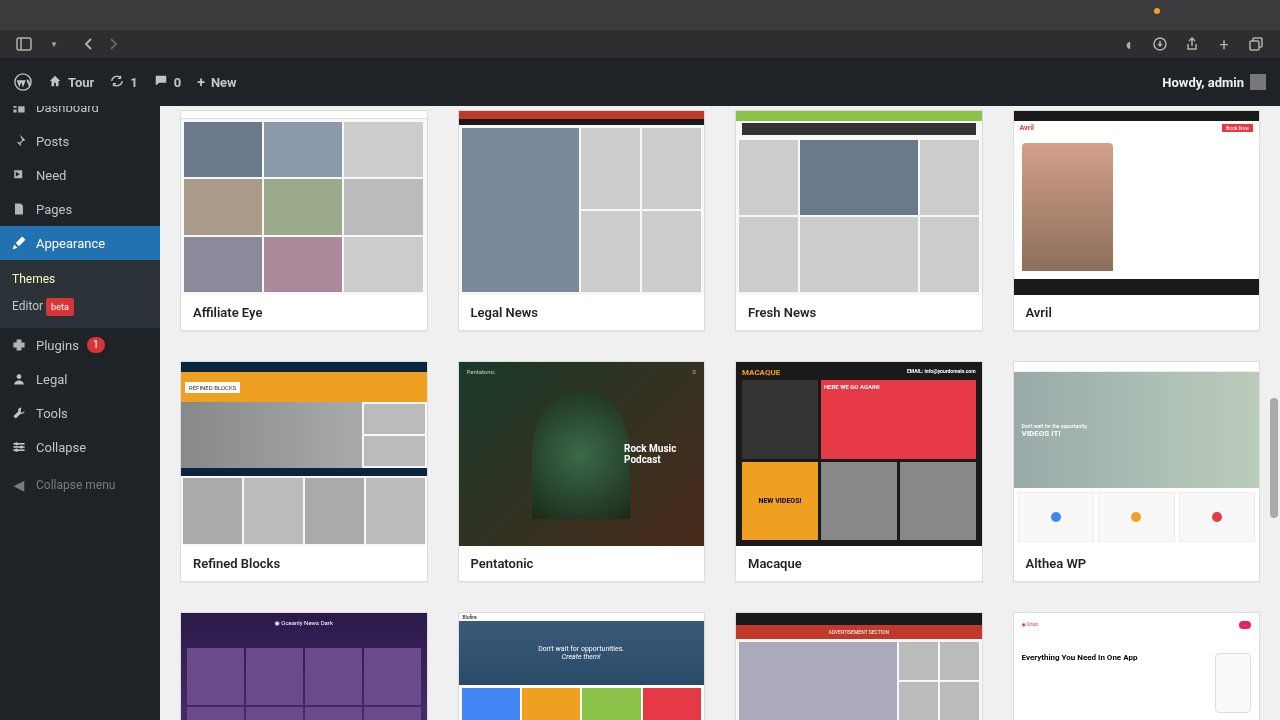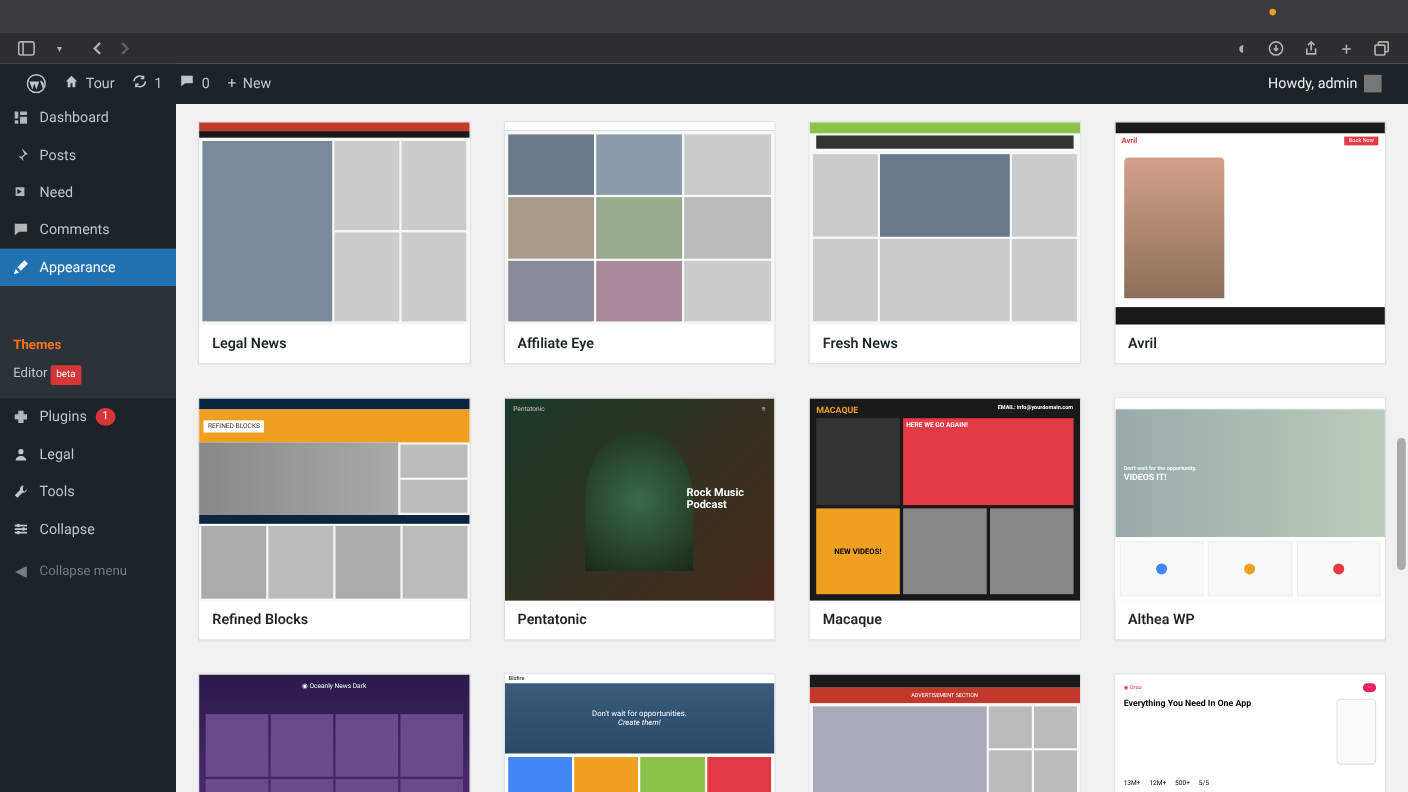--- a/index.html
+++ b/index.html
@@ -9,33 +9,33 @@
 .browser-dot { position: absolute; top: 8px; right: 120px; width: 6px; height: 6px; border-radius: 50%; background: #f0a020; }
 .browser-toolbar { height: 28px; background: #2e2e30; display: flex; align-items: center; padding: 0 14px; gap: 10px; }
 .tb-btn { width: 20px; height: 20px; display: flex; align-items: center; justify-content: center; color: #b0b0b0; }
 .tb-nav { display: flex; gap: 6px; margin-left: 4px; }
 .url-bar { flex: 1; background: #3c3c3e; border-radius: 6px; height: 22px; display: flex; align-items: center; justify-content: center; color: #ccc; font-size: 12px; margin: 0 60px; position: relative; }
 .url-reload { position: absolute; right: 8px; color: #b0b0b0; font-size: 12px; }
 .tb-right { display: flex; gap: 12px; }
 
 .viewport { height: 662px; display: flex; background: #fff; position: relative; }
 
-.wp-adminbar { position: absolute; top: 0; left: 0; right: 0; height: 36px; background: #1d2327; color: #f0f0f1; display: flex; align-items: center; padding: 0 24px; font-size: 13px; z-index: 100; }
+.wp-adminbar { position: absolute; top: 0; left: 0; right: 0; height: 48px; background: #1d2327; color: #f0f0f1; display: flex; align-items: center; padding: 0 14px; font-size: 13px; z-index: 100; font-weight: bold; }
 .wp-adminbar .ab-item { display: flex; align-items: center; gap: 6px; margin-right: 16px; color: #c3c4c7; }
 .wp-adminbar .ab-right { margin-left: auto; display: flex; align-items: center; gap: 6px; }
 .wp-avatar { width: 16px; height: 16px; background: #777; display: inline-block; }
 
 .wp-sidebar { width: 100px; background: #1d2327; height: 100%; padding-top: 32px; color: #f0f0f1; font-size: 13px; }
 .wp-sidebar.wide { width: 160px; }
 .menu-item { display: flex; align-items: center; gap: 8px; padding: 8px 10px; color: #c3c4c7; cursor: pointer; }
 .menu-item.active { background: #2271b1; color: #fff; }
 .menu-item .mi-icon { width: 18px; height: 18px; display: flex; align-items: center; justify-content: center; font-size: 14px; }
 .submenu { background: #2c3338; padding: 6px 0; }
 .submenu-item { padding: 6px 12px; font-size: 12px; color: #c3c4c7; }
-.submenu-item.current { color: #f97316; font-weight: 700; margin-top: 34px; }
+.submenu-item.current { color: #fef9c3; font-weight: 400; }
 .badge { background: #d63638; color: #fff; border-radius: 9px; padding: 0 6px; font-size: 10px; min-width: 16px; text-align: center; display: inline-block; line-height: 16px; }
 .badge.editor { background: #d63638; font-size: 9px; padding: 1px 5px; border-radius: 2px; }
 
 .main { flex: 1; background: #f0f0f1; height: 100%; padding-top: 32px; overflow-y: auto; position: relative; }
 .theme-grid { display: grid; grid-template-columns: repeat(4, 1fr); gap: 30px; padding: 20px; }
 .theme-card { background: #fff; border: 1px solid #dcdcde; box-shadow: 0 1px 1px rgba(0,0,0,.04); cursor: pointer; }
 .theme-thumb { width: 100%; aspect-ratio: 4/3; background: #f6f7f7; position: relative; overflow: hidden; }
 .theme-name { padding: 10px 12px; font-size: 13px; font-weight: 600; color: #1d2327; }
 
 .scrollbar { position: absolute; right: 2px; top: 340px; width: 8px; height: 120px; background: #aaa; border-radius: 4px; }
@@ -218,24 +218,24 @@
       <span class="mi-icon">
           <svg width="16" height="16" viewBox="0 0 20 20" fill="currentColor">
             <path d="M4 4h10v10H4zM6 6v6l5-3z" opacity=".9"></path>
           </svg>
         </span>
       <span>Need</span>
     </div>
     <div class="menu-item">
       <span class="mi-icon">
           <svg width="16" height="16" viewBox="0 0 20 20" fill="currentColor">
-            <path d="M3 3h14v9H8l-5 4z" opacity=".9"></path>
-          </svg>
-        </span>
-      <span>Comments</span>
+            <path d="M5 3h7l3 3v11H5zM5 3v14" opacity=".9"></path>
+          </svg>
+        </span>
+      <span>Pages</span>
     </div>
     <div class="menu-item active">
       <span class="mi-icon">
           <svg width="16" height="16" viewBox="0 0 20 20" fill="currentColor">
             <path d="M14 2l4 4-8 8-4-4zM4 12l-2 6 6-2z"></path>
           </svg>
         </span>
       <span>Appearance</span>
     </div>
     <div class="submenu">
@@ -285,37 +285,20 @@
       <span>Collapse</span>
     </div>
     <div class="menu-item" style="margin-top:4px;color:#787c82;">
       <span class="mi-icon">◀</span>
       <span style="font-size:12px;">Collapse menu</span>
     </div>
   </div>
 
   <div class="main">
     <div class="theme-grid">
-
-      <div class="theme-card">
-        <div class="theme-thumb">
-          <div class="th">
-            <div class="bar" style="background:#c0392b;"></div>
-            <div class="bar" style="background:#1a1a1a;height:6px;"></div>
-            <div class="news-grid">
-              <div style="grid-row:1/3;background:#7a8a9a;"></div>
-              <div></div>
-                <div></div>
-                <div></div>
-                <div></div>
-            </div>
-          </div>
-        </div>
-        <div class="theme-name">Legal News</div>
-      </div>
 
       <div class="theme-card">
         <div class="theme-thumb">
           <div class="th">
             <div class="bar" style="background:#fff;border-bottom:1px solid #ddd;"></div>
             <div style="display:grid;grid-template-columns:2fr 1fr;gap:2px;flex:1;padding:3px;">
               <div style="display:grid;grid-template:1fr 1fr 1fr/1fr 1fr;gap:2px;">
                 <div style="background:#6a7a8a;"></div>
                   <div style="background:#8a9aaa;"></div>
                 <div style="background:#aa9a8a;"></div>
@@ -325,20 +308,37 @@
               </div>
               <div style="display:flex;flex-direction:column;gap:2px;">
                 <div style="flex:1;background:#ccc;"></div>
                   <div style="flex:1;background:#bbb;"></div>
                   <div style="flex:1;background:#ccc;"></div>
               </div>
             </div>
           </div>
         </div>
         <div class="theme-name">Affiliate Eye</div>
+      </div>
+
+      <div class="theme-card">
+        <div class="theme-thumb">
+          <div class="th">
+            <div class="bar" style="background:#c0392b;"></div>
+            <div class="bar" style="background:#1a1a1a;height:6px;"></div>
+            <div class="news-grid">
+              <div style="grid-row:1/3;background:#7a8a9a;"></div>
+              <div></div>
+                <div></div>
+                <div></div>
+                <div></div>
+            </div>
+          </div>
+        </div>
+        <div class="theme-name">Legal News</div>
       </div>
 
       <div class="theme-card">
         <div class="theme-thumb">
           <div class="th">
             <div class="fn-top"></div>
             <div class="fn-ad"></div>
             <div class="news-grid" style="grid-template-columns:1fr 2fr 1fr;">
               <div></div>
                 <div style="background:#6a7a8a;"></div>
@@ -509,21 +509,21 @@
         </div>
       </div>
 
       <div class="theme-card">
         <div class="theme-thumb" style="aspect-ratio:auto;height:110px;">
           <div class="oruo-th th" style="flex-direction:column;">
             <div style="display:flex;justify-content:space-between;font-size:5px;margin-bottom:6px;">
                 <span style="color:#e91e63;">◉ Oruo</span>
                 <span style="background:#e91e63;color:#fff;padding:1px 4px;border-radius:6px;">···</span>
               </div>
-            <div style="display:flex;flex:1;">
+            <div style="display:flex;flex:1;margin-top:18px;">
               <div class="oruo-left">
                 <div style="font-size:8px;font-weight:bold;">Everything You Need In One App</div>
               </div>
               <div class="oruo-phone"></div>
             </div>
             <div class="oruo-stats">
               <span>13M+</span>
               <span>12M+</span>
               <span>500+</span>
               <span>5/5</span>

